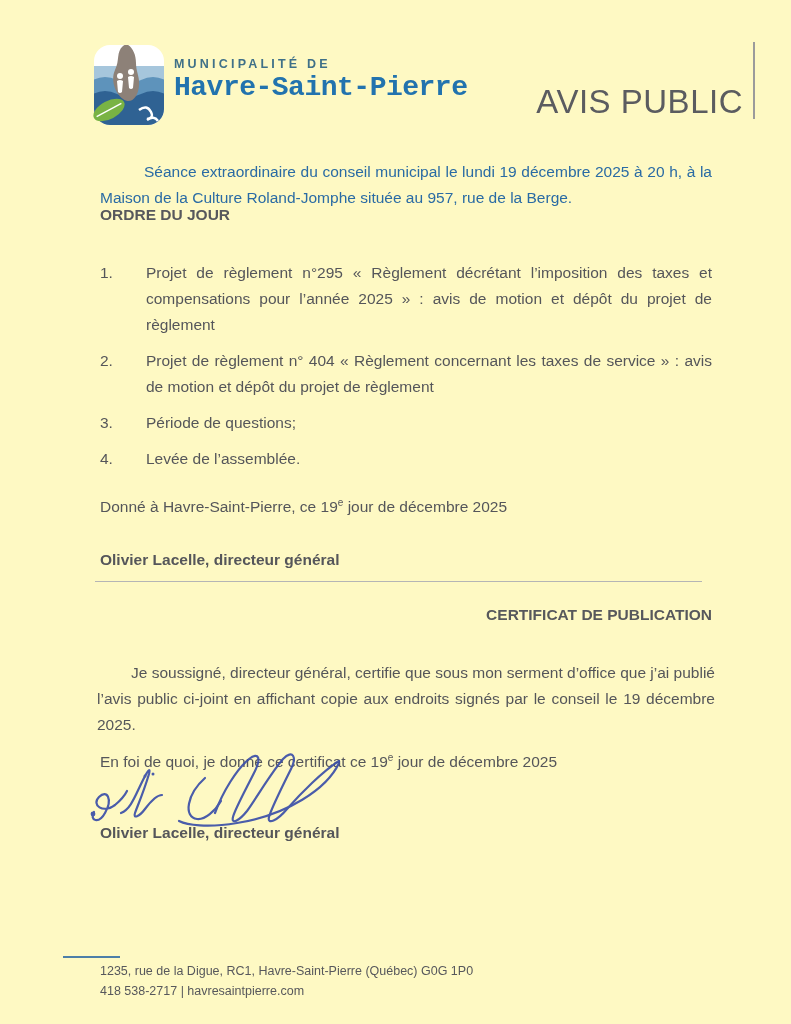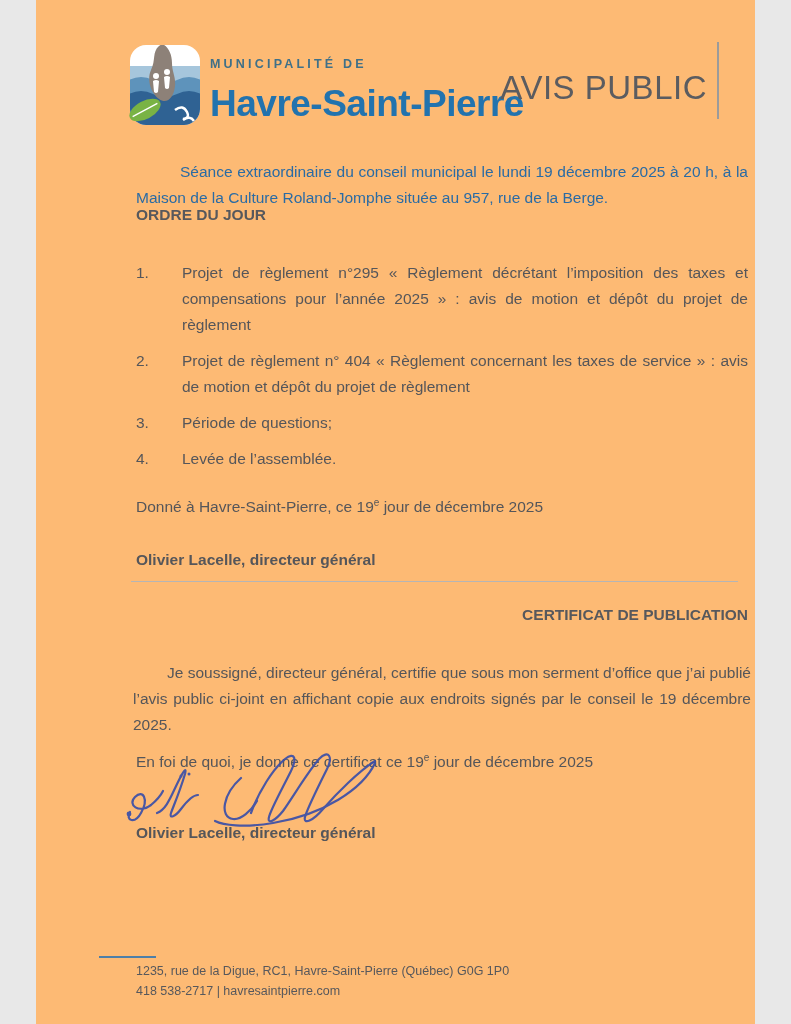--- a/index.html
+++ b/index.html
@@ -1,28 +1,28 @@
 <!DOCTYPE html>
 <html><head>
 <meta charset="utf-8">
 <style>
   html,body{margin:0;padding:0;background:#e8e8e8;}
   .page{
-    position:relative;width:719px;height:1024px;margin:0 auto;
-    background:#fdba74;overflow:hidden;
+    position:relative;width:791px;height:1024px;margin:0 auto;
+    background:#fef9c3;overflow:hidden;
     font-family:"Liberation Sans",sans-serif;
     color:#55565a;font-size:15.5px;
   }
   
   .logo{position:absolute;left:93px;top:44px;display:flex;gap:9px;}
   .logo-icon{width:72px;height:82px;flex:none;}
   .logo-text{padding-top:13px;}
   .logo-prefix{font-size:12.5px;font-weight:bold;letter-spacing:3.2px;color:#3f7088;white-space:nowrap;}
-  .logo-name{font-family:Liberation Sans, sans-serif;font-weight:bold;font-size:37px;color:#2273ae;letter-spacing:-0.5px;margin-top:12px;white-space:nowrap;}
-  .avis-title{position:absolute;top:69px;right:48px;font-size:33px;color:#5b5c60;letter-spacing:0.5px;white-space:nowrap;}
+  .logo-name{font-family:Liberation Mono, monospace;font-weight:bold;font-size:28px;color:#2273ae;letter-spacing:-0.5px;margin-top:1px;white-space:nowrap;}
+  .avis-title{position:absolute;top:83px;right:48px;font-size:33px;color:#5b5c60;letter-spacing:0.5px;white-space:nowrap;}
   .header-bar{position:absolute;top:42px;right:36px;width:2px;height:77px;background:#9b9b9b;}
   
   .intro{position:absolute;top:143px;left:100px;width:612px;color:#2a6ba4;line-height:26px;text-align:justify;text-indent:44px;}
   .agenda-heading{position:absolute;top:206px;left:100px;width:612px;text-align:left;font-weight:bold;color:#57585c;}
   .agenda-list{position:absolute;top:260px;left:100px;width:612px;}
   .agenda-item{display:flex;margin-bottom:10px;}
   .agenda-number{width:46px;flex:none;line-height:26px;}
   .agenda-text{flex:1;text-align:justify;line-height:26px;}
   .donne{position:absolute;top:481px;left:100px;}
   .sig-name-1{position:absolute;top:551px;left:100px;font-weight:bold;}

